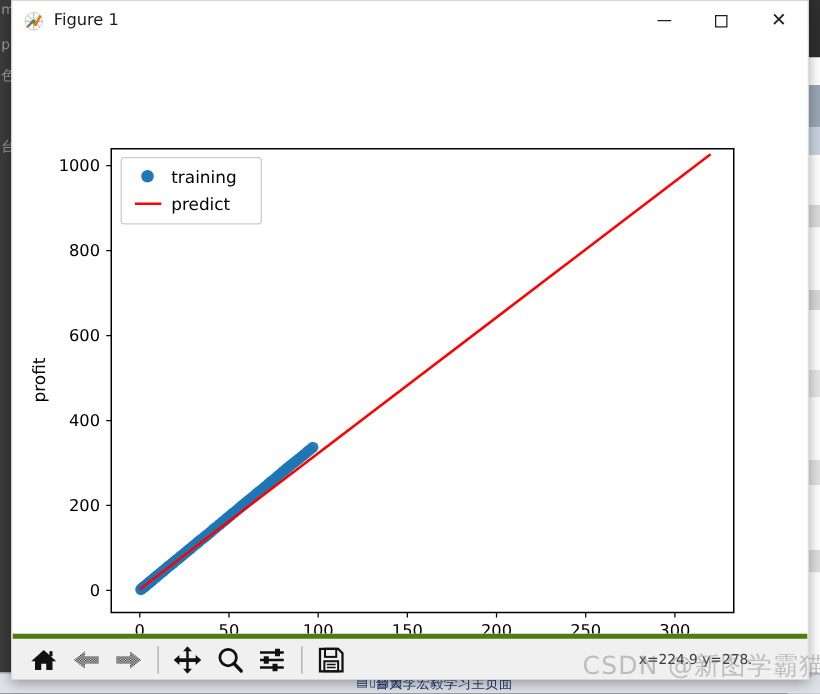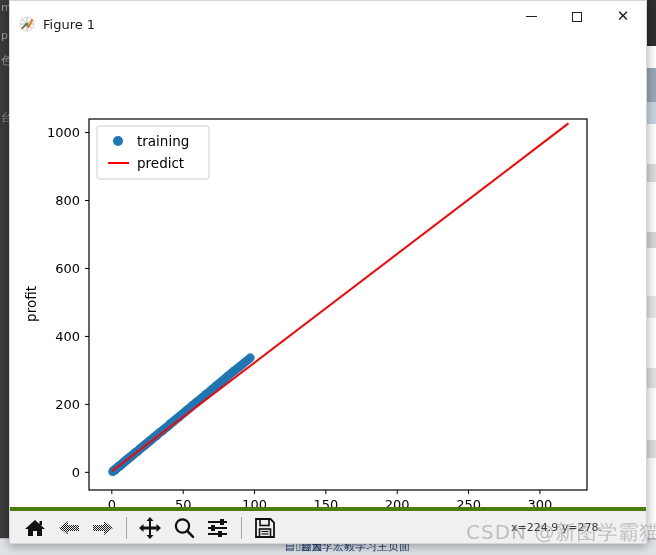--- a/index.html
+++ b/index.html
@@ -81,21 +81,21 @@
     box-sizing: border-box;
     overflow: hidden;
   }
 
   
   #titlebar {
     position: relative;
     height: 31px;
     background: #ffffff;
     display: flex;
-    align-items: flex-end;
+    align-items: center;
   }
   #app-icon {
     width: 16px; height: 16px;
     margin-left: 9px;
     position: relative;
   }
   #title-text {
     margin-left: 8px;
     font-size: 13px;
     color: #1b1b1b;

